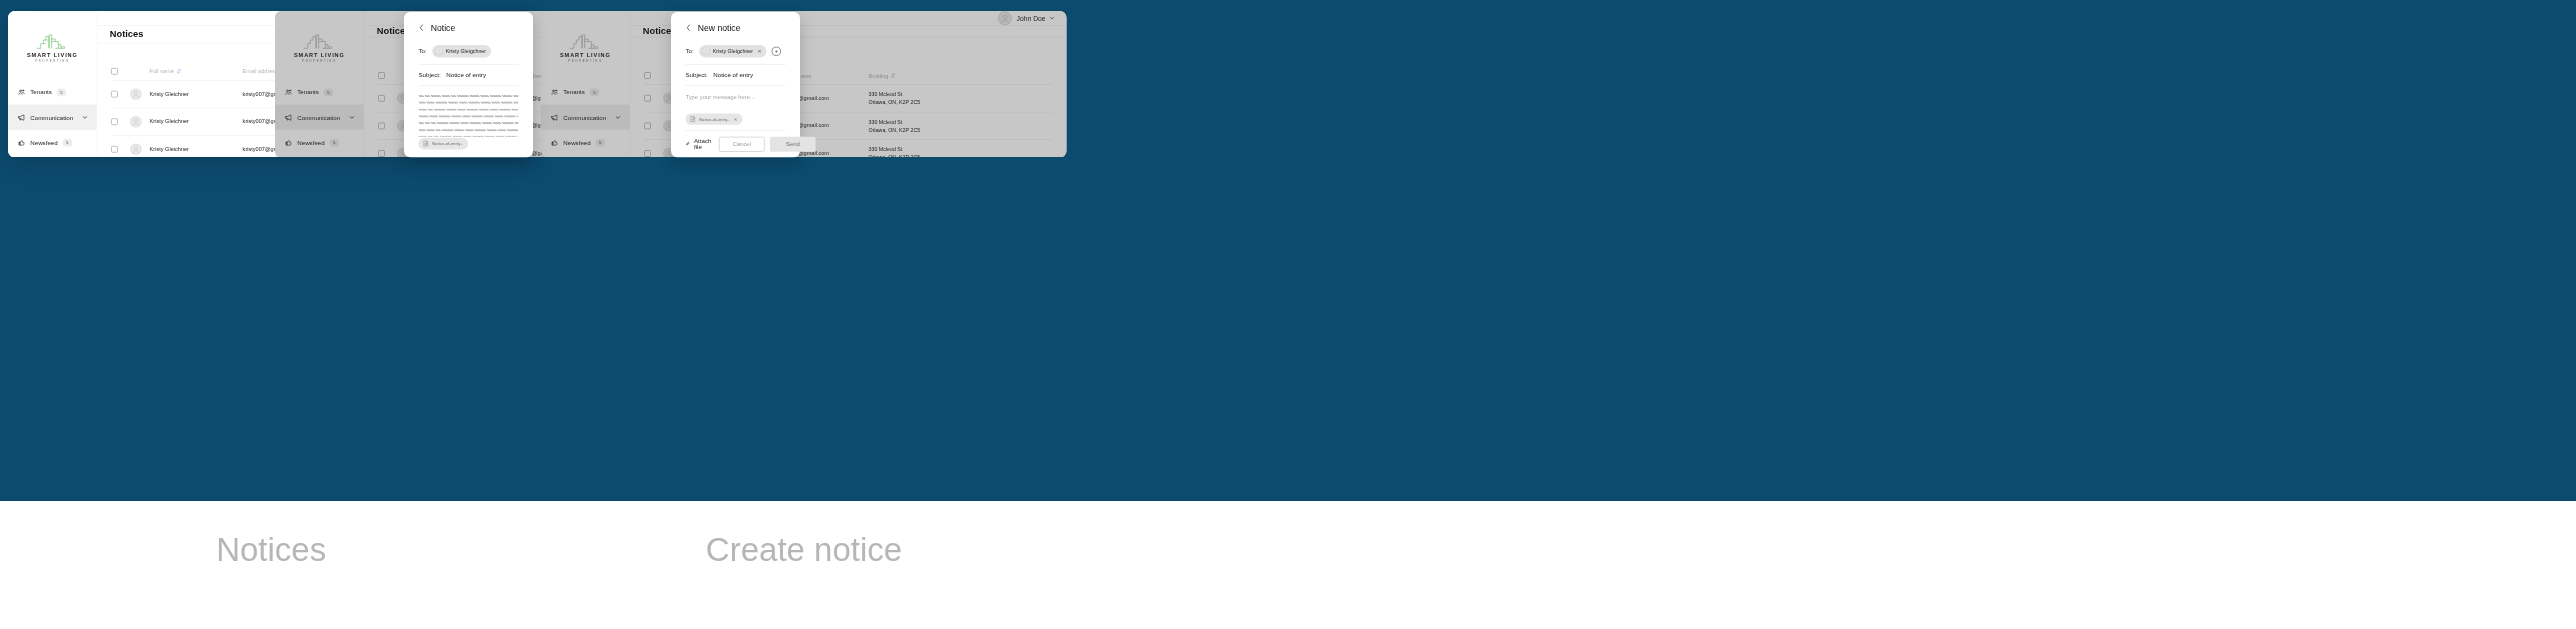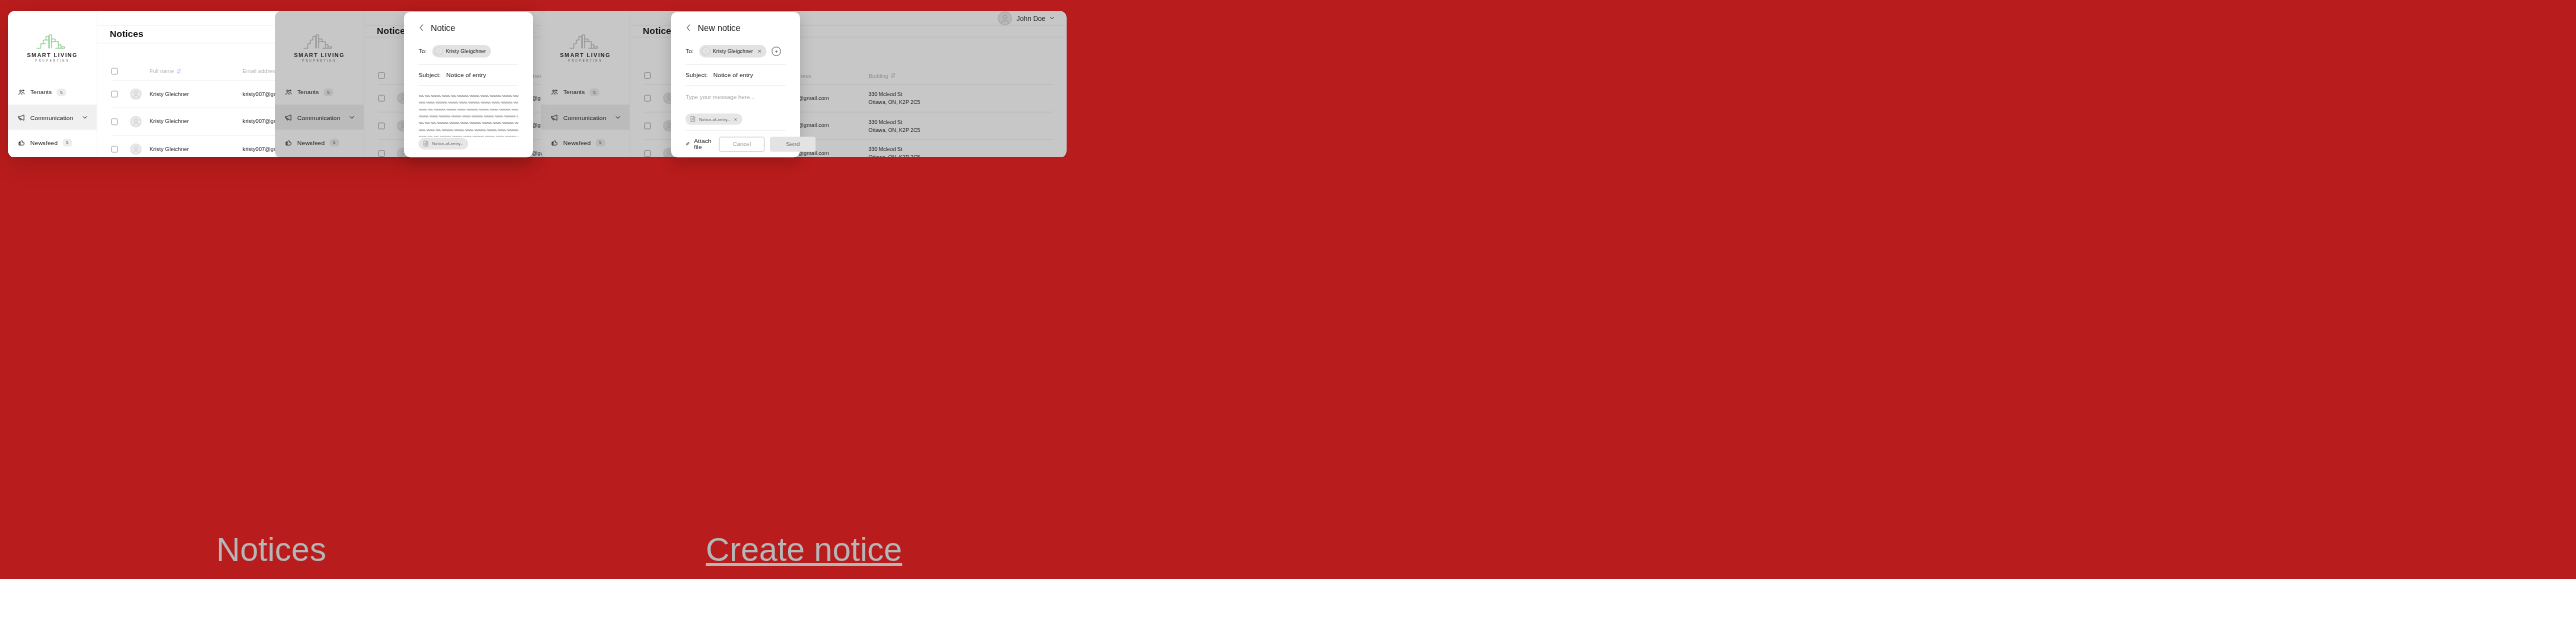--- a/index.html
+++ b/index.html
@@ -2,21 +2,21 @@
 <html style="font-size:8.2px"><head>
 <meta charset="utf-8">
 <style>
   * { box-sizing: border-box; margin: 0; padding: 0; }
   html, body {
     width: 2576px; height: 629px;
     background: #ffffff;
     font-family: "Liberation Sans", sans-serif;
     overflow: hidden;
   }
-  .stage { position: relative; width: 2576px; height: 579px; background:#b91c1c; }
+  .stage { position: relative; width: 2576px; height: 501px; background:#0c4a6e; }
 
   
   .window {
     position: absolute;
     background: #ffffff;
     border-radius: 11.3px;
     box-shadow: 0 7.2px 24px rgba(0,0,0,.13), 0 1px 4.1px rgba(0,0,0,.06);
     overflow: hidden;
     display: flex;
   }
@@ -861,16 +861,16 @@
         </span>
         <span class="foot-right">
           <button class="btn-ghost">Cancel</button>
           <button class="btn-fill">Send</button>
         </span>
       </div>
     </div>
   </div>
 
   <div class="caption" style="left:8.2px; top:531px; width:526px;">Notices</div>
-  <div class="caption" style="left:541px; top:531px; width:526px;text-decoration:underline;">Create notice</div>
+  <div class="caption" style="left:541px; top:531px; width:526px;">Create notice</div>
 
 </div>
 
 
 </body></html>

